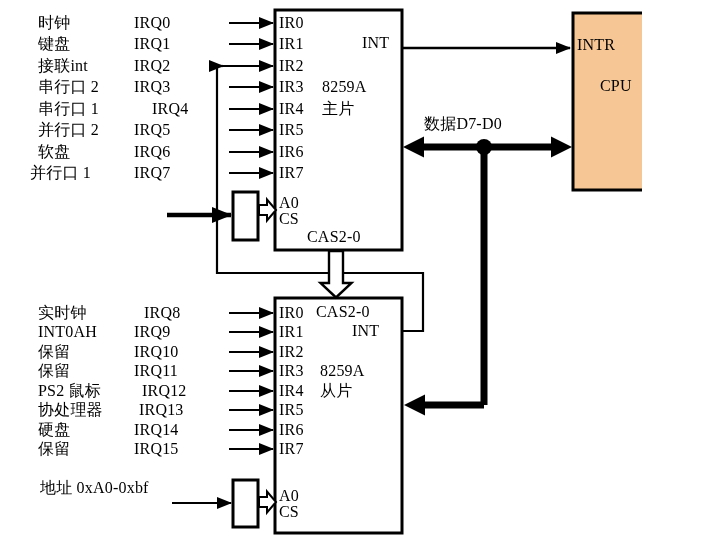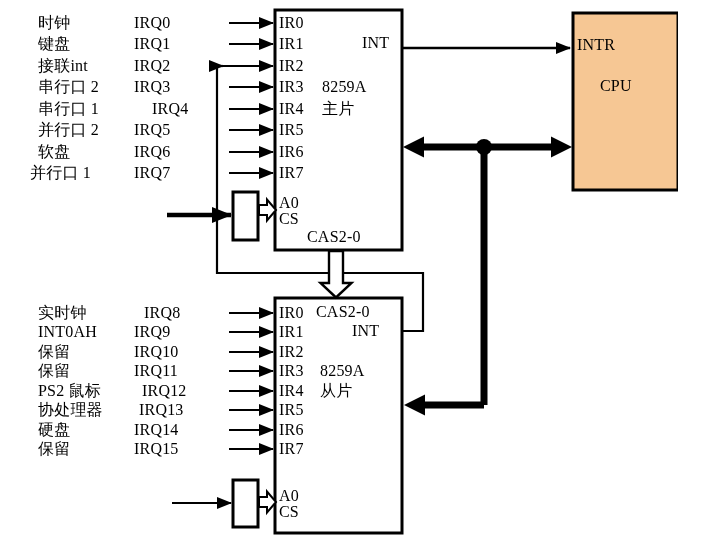--- a/index.html
+++ b/index.html
@@ -2,21 +2,20 @@
 <html><head>
 <meta charset="utf-8">
 <style>
   html,body{margin:0;padding:0;background:#ffffff;}
   #stage{
     position:relative;
     width:642px;height:543px;
     background:#ffffff;
     overflow:hidden;
     font-family:"Liberation Serif","DejaVu Serif",serif;
-    padding-left:36px;
   }
   #wires{position:absolute;left:0;top:0;z-index:1;}
   .t{
     position:absolute;
     z-index:2;
     font:16px/20px "Liberation Serif","DejaVu Serif",serif;
     color:#000;
     white-space:nowrap;
     letter-spacing:0.2px;
   }
@@ -158,15 +157,17 @@
   <div class="t" style="left:320px;top:381px">从片</div>
   <div class="t" style="left:279px;top:400px">IR5</div>
   <div class="t" style="left:279px;top:420px">IR6</div>
   <div class="t" style="left:279px;top:439px">IR7</div>
   <div class="t" style="left:279px;top:486px">A0</div>
   <div class="t" style="left:279px;top:502px">CS</div>
 
   <div class="t" style="left:577px;top:35px">INTR</div>
   <div class="t" style="left:600px;top:76px">CPU</div>
 
+  <div class="t" style="left:424px;top:114px">数据D7-D0</div>
+  <div class="t" style="left:40px;top:478px">地址 0xA0-0xbf</div>
 
 
 </div>
 
 </body></html>

